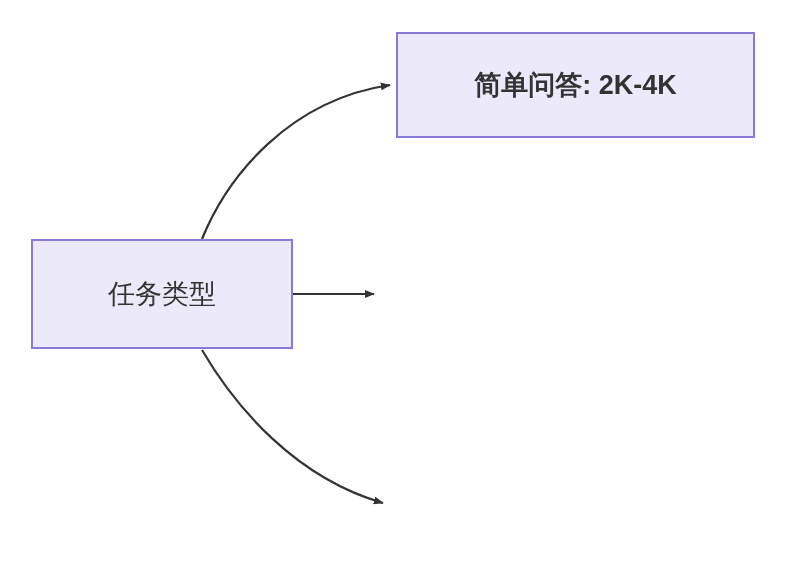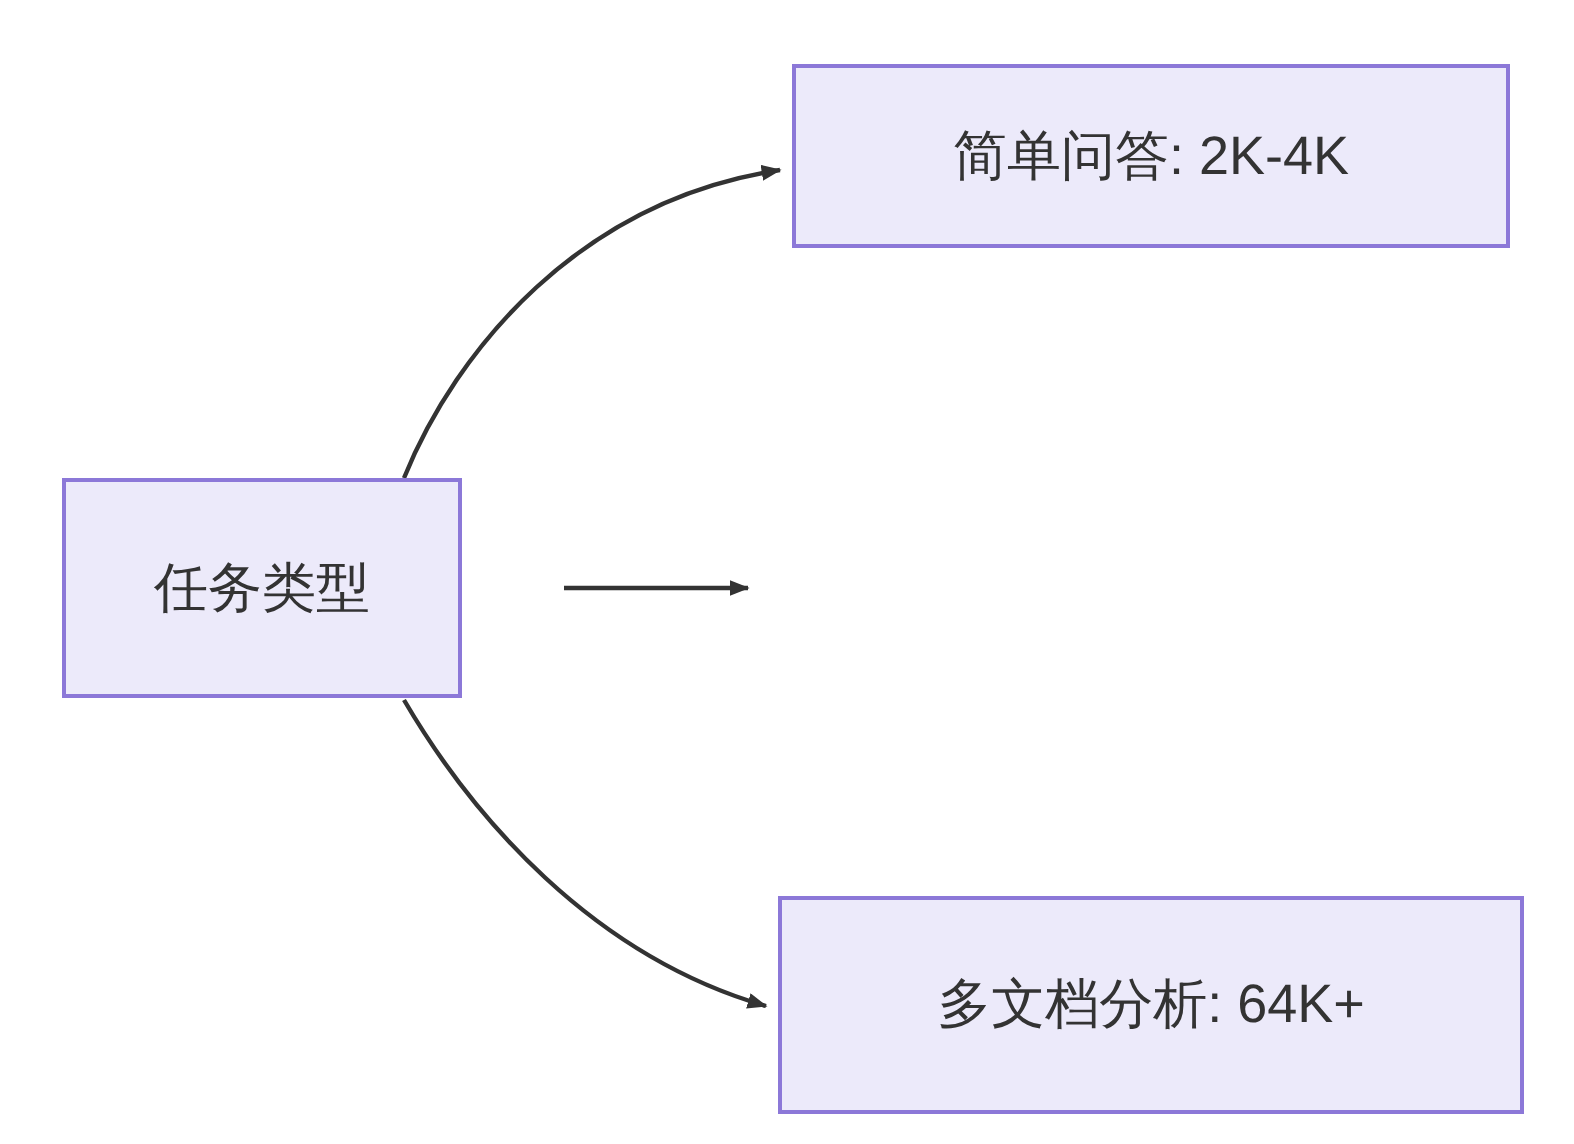--- a/index.html
+++ b/index.html
@@ -41,29 +41,30 @@
     font-weight: 400;
     line-height: 1.2;
     white-space: nowrap;
   }
   .node-label {
     color: #333333;
   }
   #node-root {
     left: 31px;
     top: 239px;
-    width: 200px;
+    width: 262px;
     height: 110px;
     text-align: center;
   }
   #node-simple-qa {
     left: 396px;
     top: 32px;
     width: 359px;
-    height: 92px;
+    height: 106px;
+    font-weight: bold;
   }
   #node-doc-summary {
     left: 380px;
     top: 240px;
     width: 392px;
     height: 109px;
   }
   #node-multi-doc {
     left: 389px;
     top: 448px;
@@ -92,17 +93,14 @@
 
   <div class="node" id="node-root">
     <span class="node-label">任务类型</span>
   </div>
 
   <div class="node" id="node-simple-qa">
     <span class="node-label">简单问答: 2K-4K</span>
   </div>
 
 
-  <div class="node" id="node-multi-doc">
-    <span class="node-label">多文档分析: 64K+</span>
-  </div>
 
 </div>
 
 </body></html>

